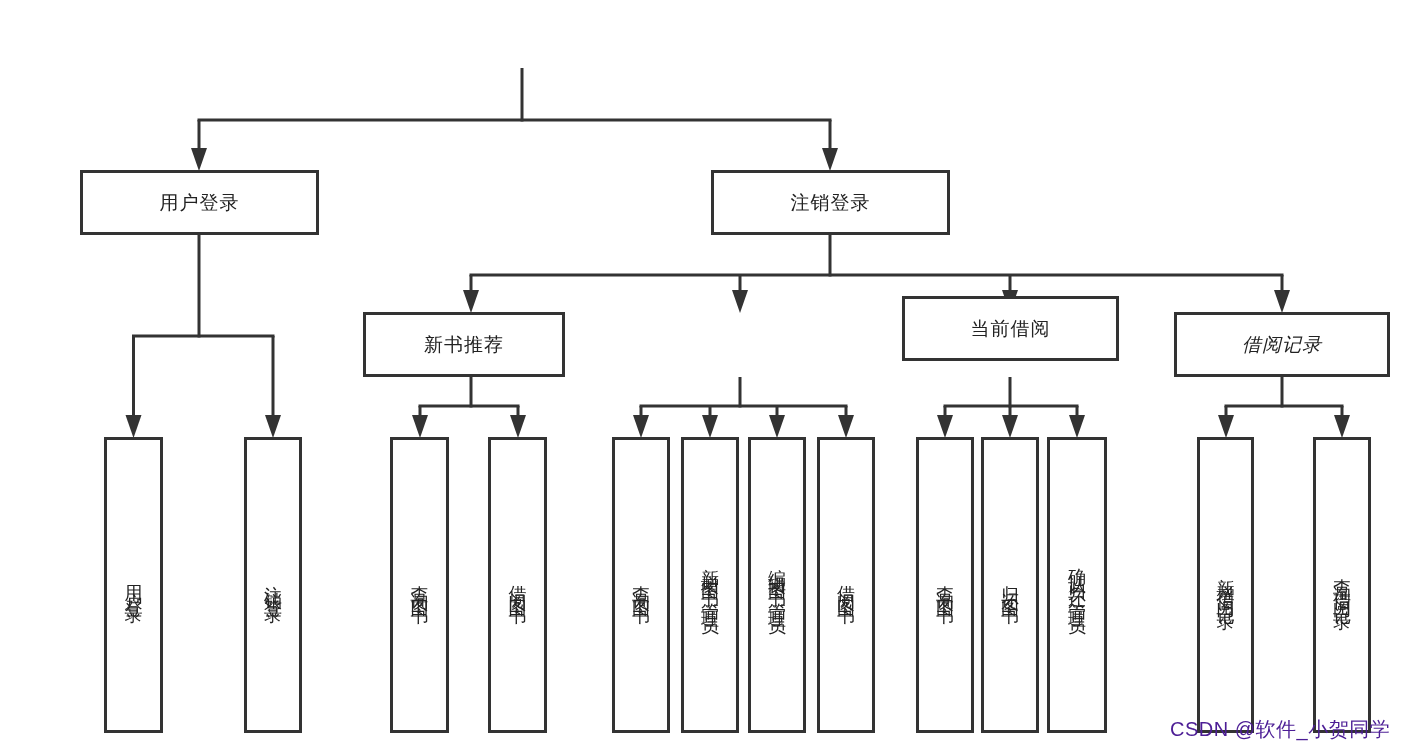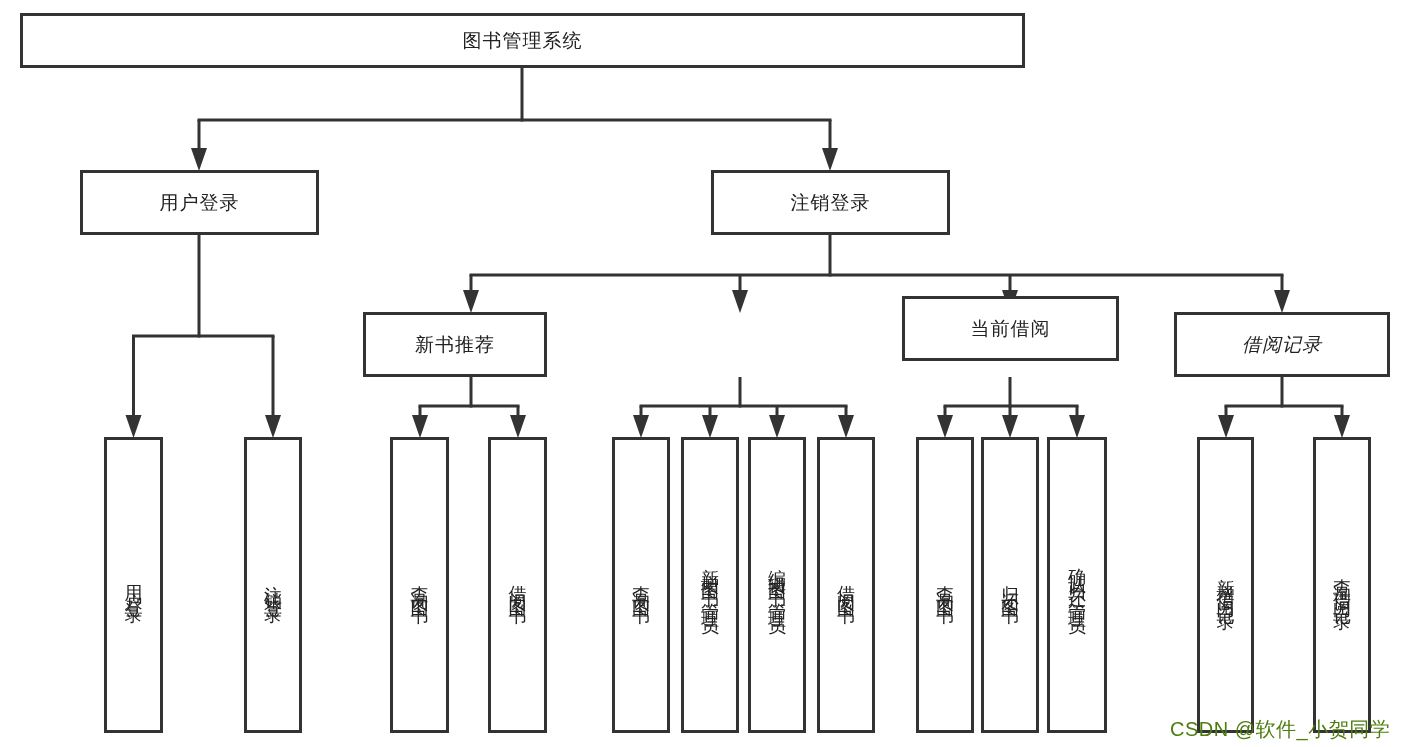--- a/index.html
+++ b/index.html
@@ -44,21 +44,21 @@
   .leaf .label {
     font-size: 18px;
     letter-spacing: 7px;
     line-height: 1;
   }
   .watermark {
     position: absolute;
     left: 1170px;
     top: 716px;
     font-size: 20px;
-    color: #4d7c0f;
+    color: #4c1d95;
     letter-spacing: 0.5px;
     white-space: nowrap;
     z-index: 10;
   }
 </style>
 </head>
 <body>
 
 <div class="canvas">
 
@@ -117,32 +117,29 @@
     <polygon points="1069,415 1085,415 1077,438" stroke="none"></polygon>
 
     <line x1="1282" y1="377" x2="1282" y2="407.5"></line>
     <line x1="1224.5" y1="406" x2="1343.5" y2="406"></line>
     <line x1="1226" y1="406" x2="1226" y2="420"></line>
     <polygon points="1218,415 1234,415 1226,438" stroke="none"></polygon>
     <line x1="1342" y1="406" x2="1342" y2="420"></line>
     <polygon points="1334,415 1350,415 1342,438" stroke="none"></polygon>
   </svg>
 
-  <div class="box hbox" style="left:20px; top:13px; width:1005px; height:55px;">
-    <span class="label">图书管理系统</span>
-  </div>
 
   <div class="box hbox" style="left:80px; top:170px; width:239px; height:65px;">
     <span class="label">用户登录</span>
   </div>
   <div class="box hbox" style="left:711px; top:170px; width:239px; height:65px;">
     <span class="label">注销登录</span>
   </div>
 
-  <div class="box hbox" style="left:363px; top:312px; width:184px; height:65px;">
+  <div class="box hbox" style="left:363px; top:312px; width:202px; height:65px;">
     <span class="label">新书推荐</span>
   </div>
   <div class="box hbox" style="left:902px; top:296px; width:217px; height:65px;">
     <span class="label">当前借阅</span>
   </div>
   <div class="box hbox" style="left:1174px; top:312px; width:216px; height:65px;font-style:italic;">
     <span class="label">借阅记录</span>
   </div>
 
   <div class="box leaf" style="left:104px; top:437px; width:59px; height:296px;">

